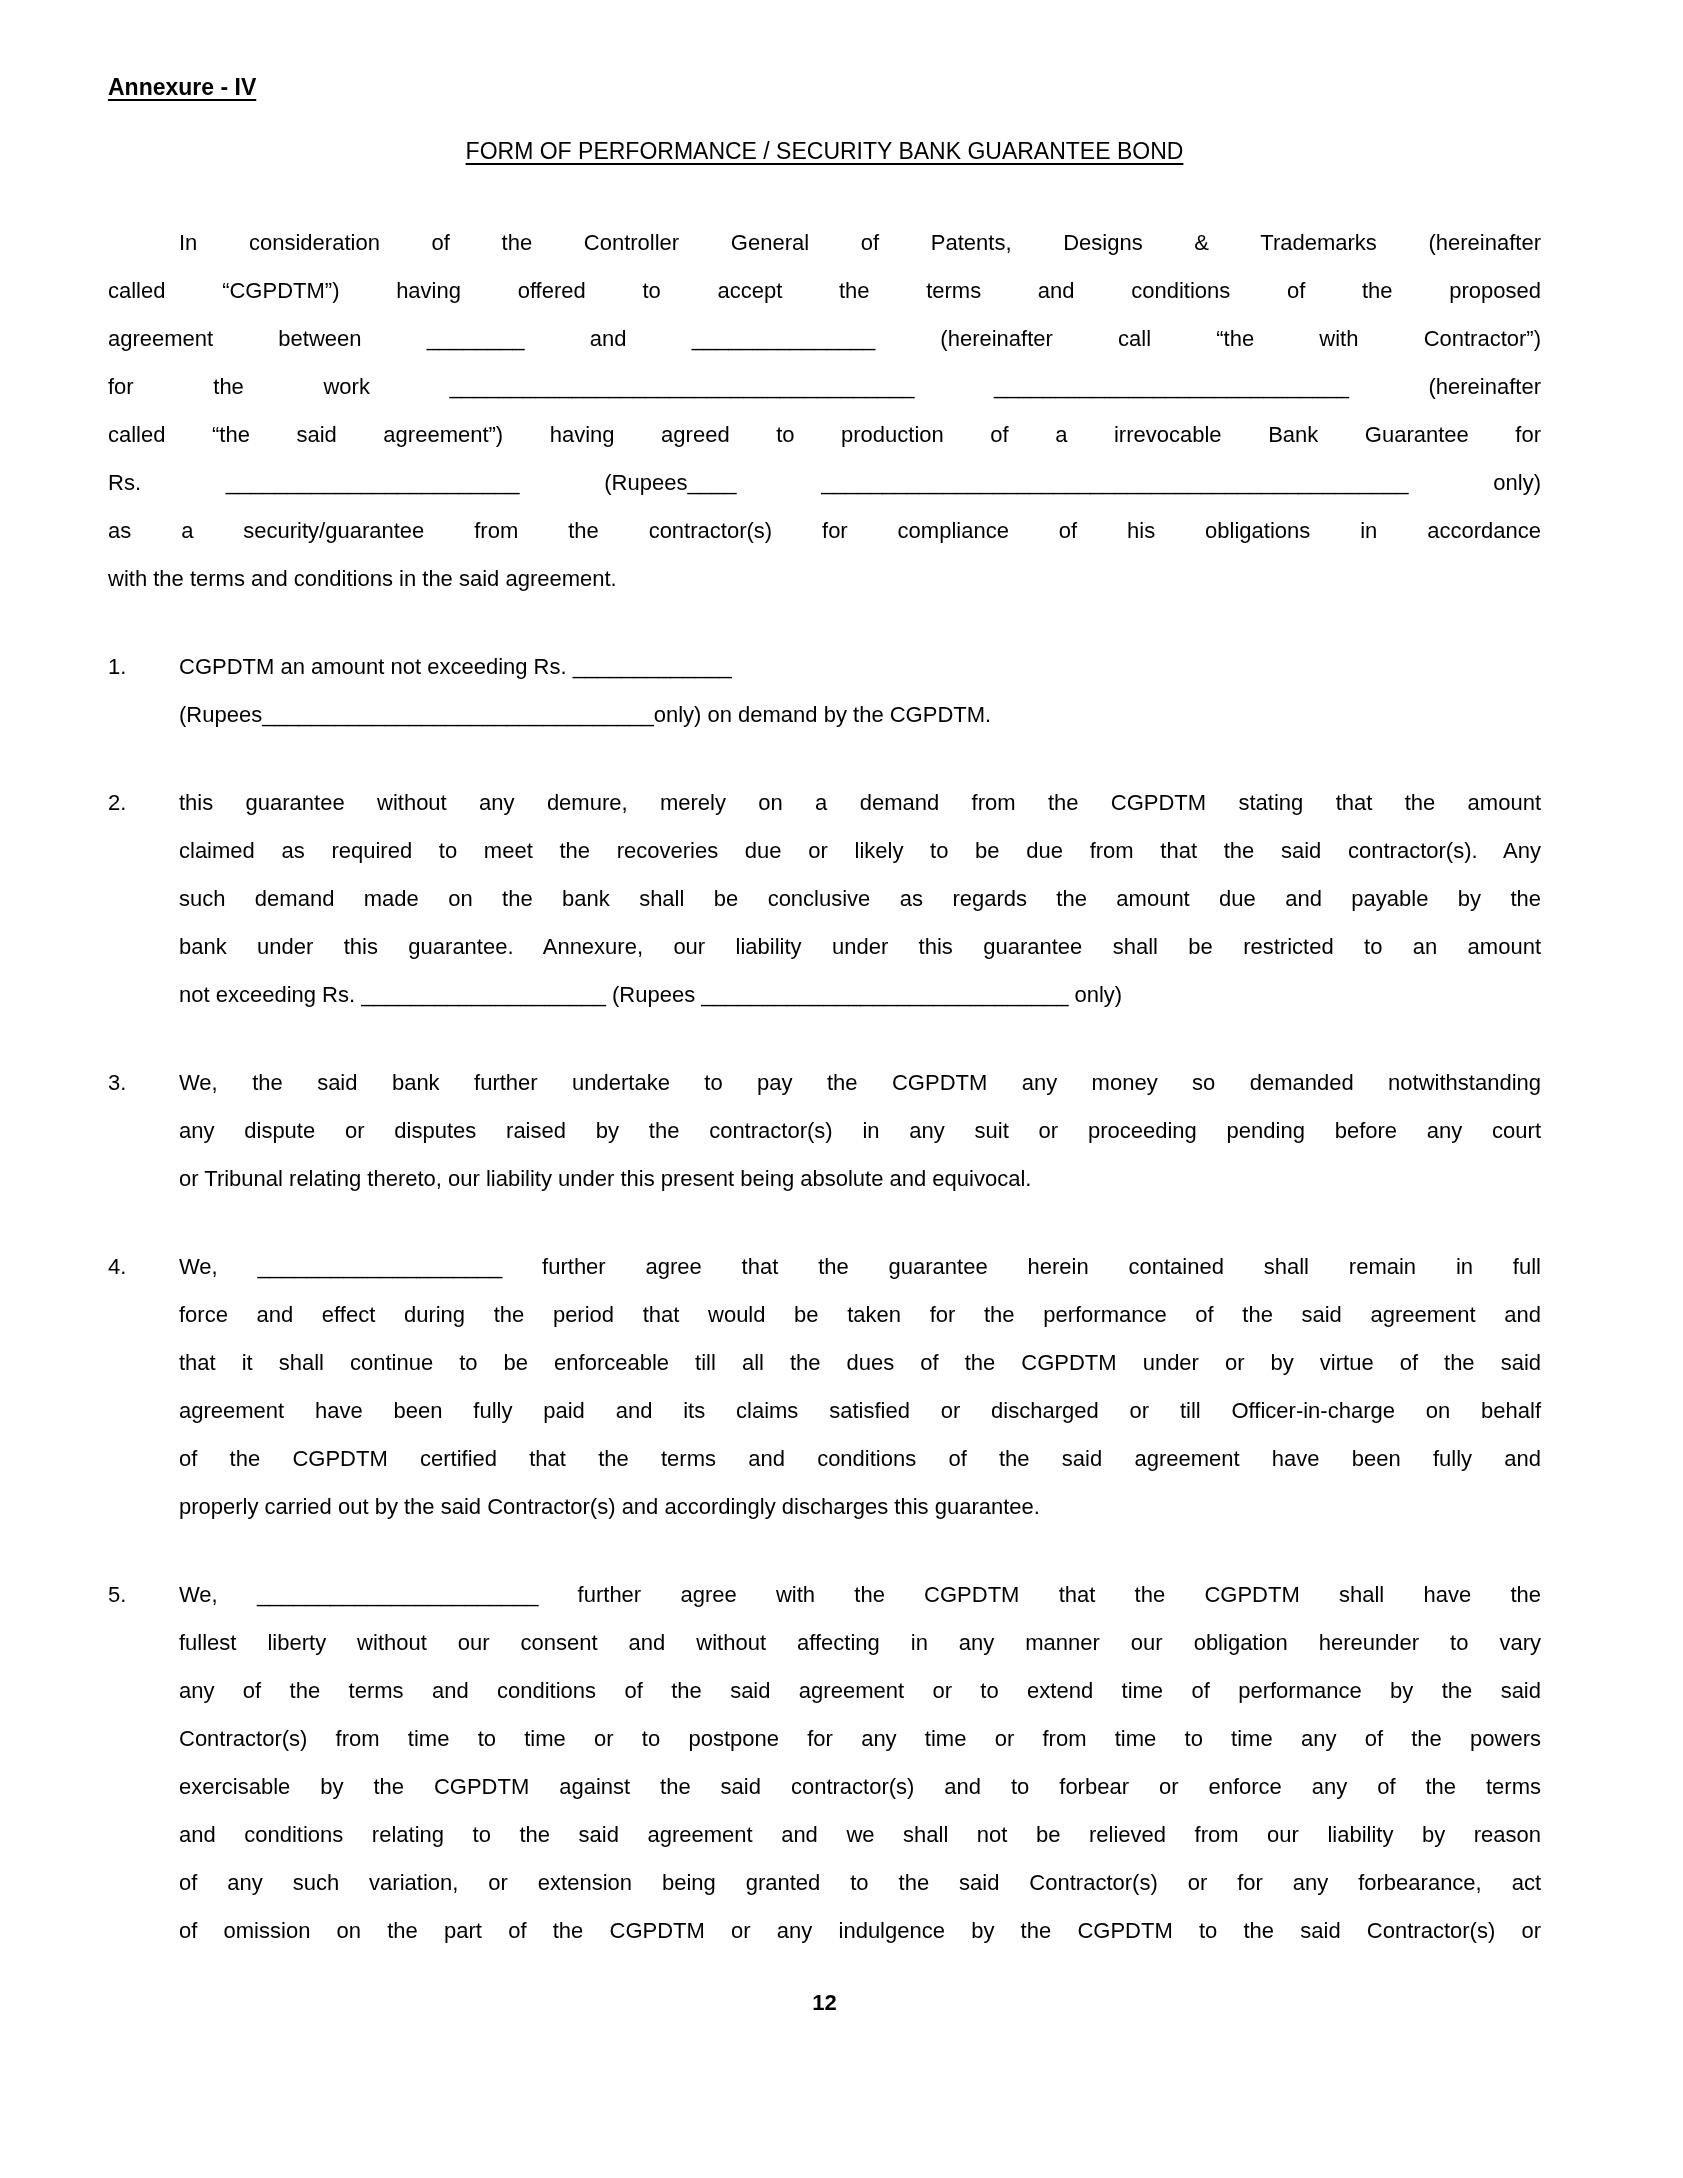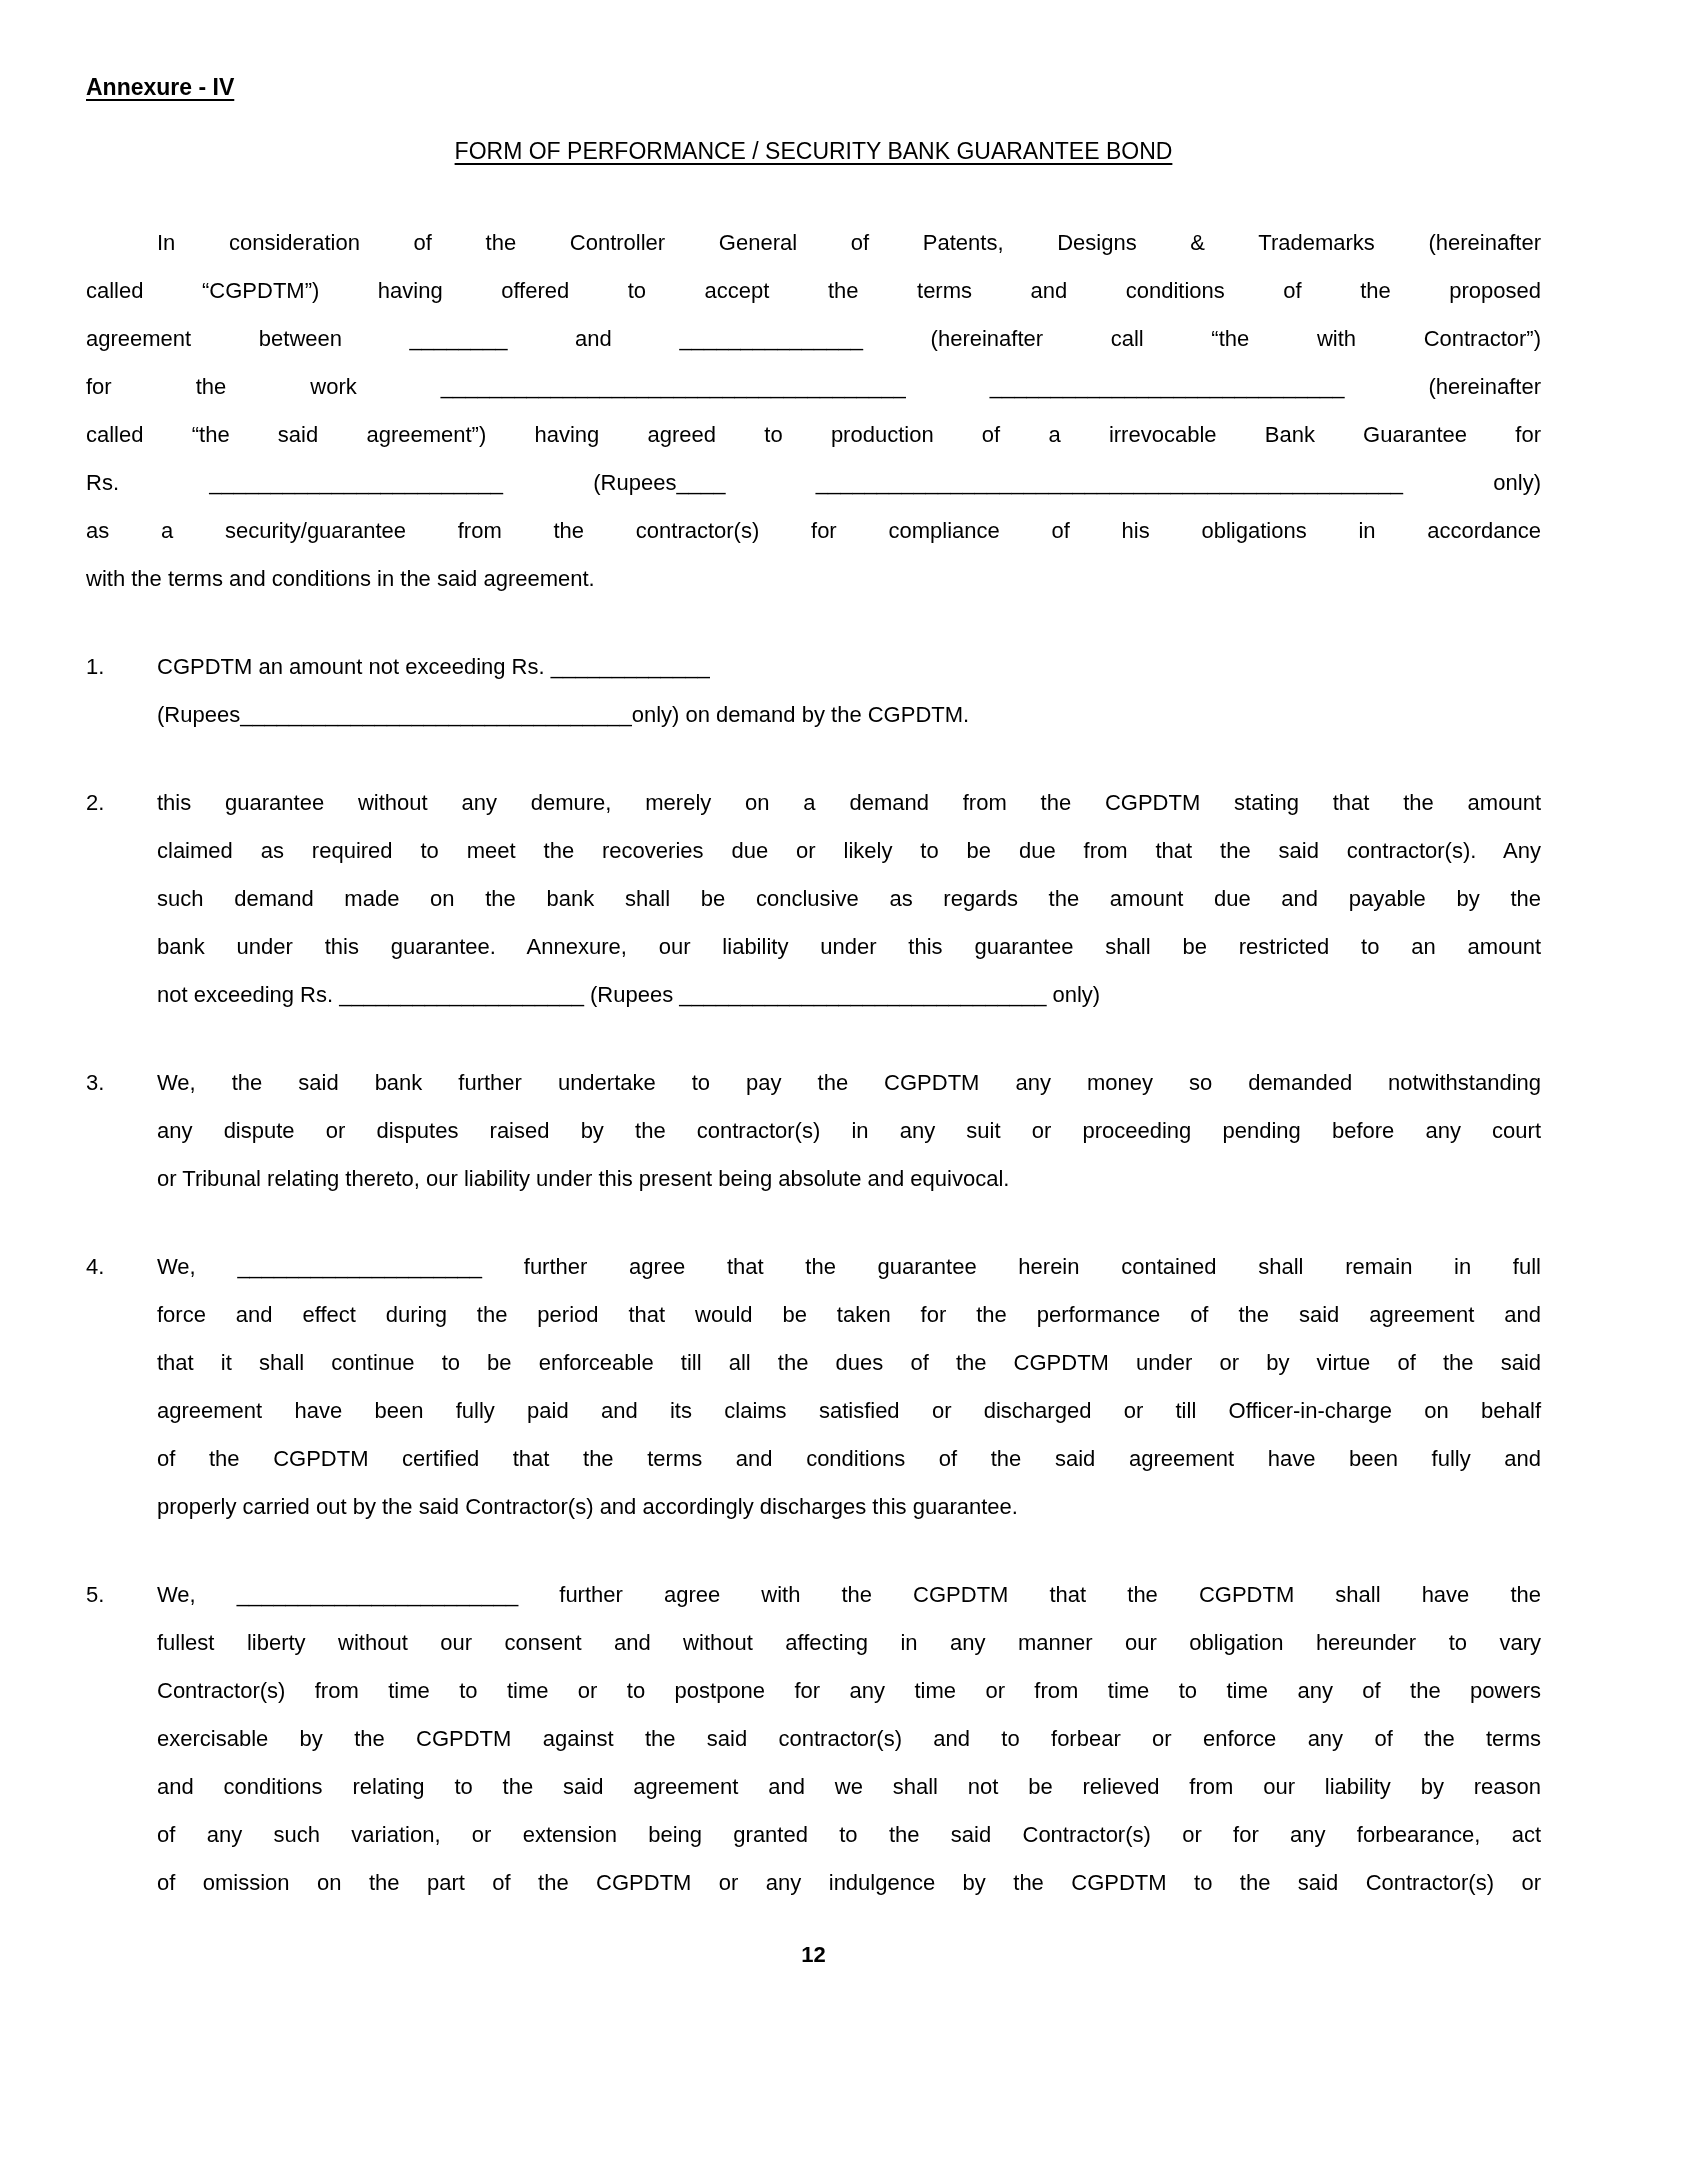--- a/index.html
+++ b/index.html
@@ -5,21 +5,21 @@
   html, body {
     margin: 0;
     padding: 0;
     background: #ffffff;
   }
   .page {
     position: relative;
     width: 1683px;
     height: 2178px;
     box-sizing: border-box;
-    padding: 63px 142px 0 86px;
+    padding: 63px 142px 0 108px;
     background: #ffffff;
     color: #000000;
     font-family: "Liberation Sans", sans-serif;
     font-size: 22px;
     overflow: hidden;
   }
   .annexure {
     font-weight: bold;
     font-size: 23px;
     line-height: 48px;
@@ -129,20 +129,21 @@
         <div class="line j">of the CGPDTM certified that the terms and conditions of the said agreement have been fully and</div>
         <div class="line">properly carried out by the said Contractor(s) and accordingly discharges this guarantee.</div>
       </div>
   </div>
 
   <div class="clause">
     <div class="num">5.</div>
     <div class="body para">
         <div class="line j">We, _______________________ further agree with the CGPDTM that the CGPDTM shall have the</div>
         <div class="line j">fullest liberty without our consent and without affecting in any manner our obligation hereunder to vary</div>
+        <div class="line j">any of the terms and conditions of the said agreement or to extend time of performance by the said</div>
         <div class="line j">Contractor(s) from time to time or to postpone for any time or from time to time any of the powers</div>
         <div class="line j">exercisable by the CGPDTM against the said contractor(s) and to forbear or enforce any of the terms</div>
         <div class="line j">and conditions relating to the said agreement and we shall not be relieved from our liability by reason</div>
         <div class="line j">of any such variation, or extension being granted to the said Contractor(s) or for any forbearance, act</div>
         <div class="line j">of omission on the part of the CGPDTM or any indulgence by the CGPDTM to the said Contractor(s) or</div>
       </div>
   </div>
 
   <div class="page-footer">12</div>
 

